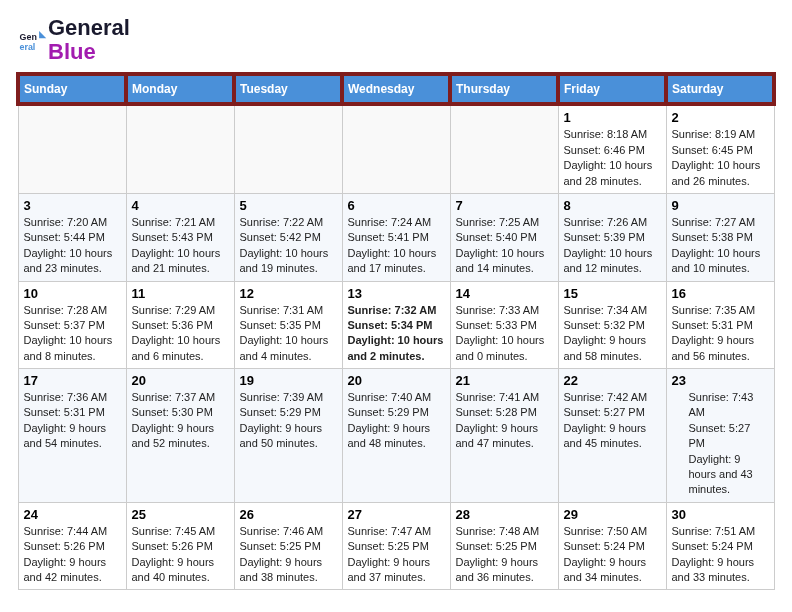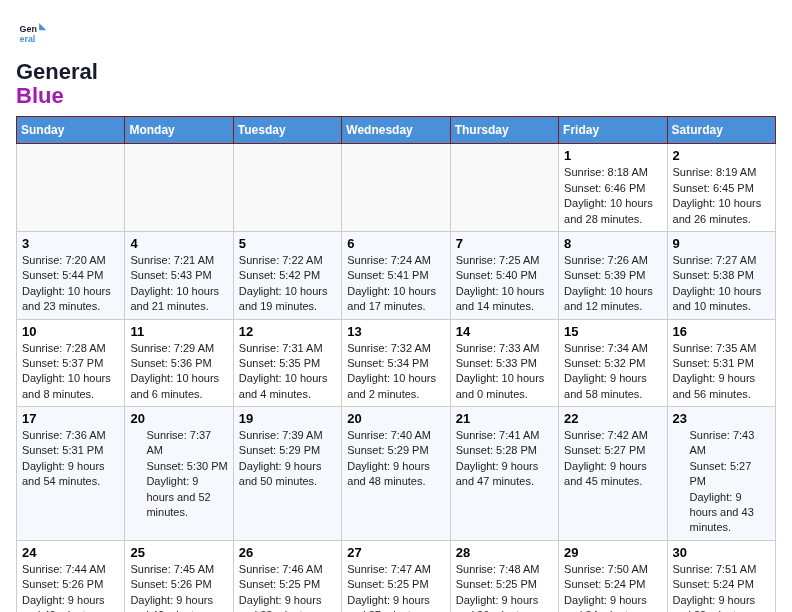--- a/index.html
+++ b/index.html
@@ -11,23 +11,22 @@
       padding: 16px;
     }
     .header-area {
       display: flex;
       justify-content: space-between;
       align-items: flex-start;
       margin-bottom: 8px;
     }
     .logo {
       display: flex;
-      align-items: flex-start;
-      gap: 12px;
-      flex-direction: column;
+      align-items: center;
+      gap: 0;
     }
     .logo-text {
       font-size: 22px;
       font-weight: bold;
       color: #1a1a2e;
       line-height: 1.1;
     }
     .logo-icon {
       width: 32px;
       height: 32px;
@@ -49,21 +48,21 @@
       border-collapse: collapse;
       font-size: 11px;
     }
     .calendar-table th {
       background: #4a90d9;
       color: #fff;
       padding: 6px 4px;
       text-align: left;
       font-size: 12px;
       font-weight: bold;
-      border: 1px solid #7f1d1d;
+      border: 4px solid #7f1d1d;
     }
     .calendar-table td {
       border: 1px solid #ccc;
       padding: 4px 5px;
       vertical-align: top;
       width: calc(100% / 7);
       height: 80px;
       background: #fff;
     }
     .calendar-table tr:nth-child(even) td {
@@ -196,21 +195,21 @@
 Daylight: 10 hours and 6 minutes.</div>
         </td>
         <td>
           <span class="day-number">12</span>
           <div class="cell-text" style="white-space: pre-line;">Sunrise: 7:31 AM
 Sunset: 5:35 PM
 Daylight: 10 hours and 4 minutes.</div>
         </td>
         <td>
           <span class="day-number">13</span>
-          <div class="cell-text" style="white-space: pre-line;">Sunrise: 7:32 AM
+          <div class="cell-text" style="white-space: pre-line; font-weight: bold;">Sunrise: 7:32 AM
 Sunset: 5:34 PM
 Daylight: 10 hours and 2 minutes.</div>
         </td>
         <td>
           <span class="day-number">14</span>
           <div class="cell-text" style="white-space: pre-line;">Sunrise: 7:33 AM
 Sunset: 5:33 PM
 Daylight: 10 hours and 0 minutes.</div>
         </td>
         <td>
@@ -228,21 +227,21 @@
       </tr>
       <tr>
         <td>
           <span class="day-number">17</span>
           <div class="cell-text" style="white-space: pre-line;">Sunrise: 7:36 AM
 Sunset: 5:31 PM
 Daylight: 9 hours and 54 minutes.</div>
         </td>
         <td>
           <span class="day-number">20</span>
-          <div class="cell-text" style="white-space: pre-line; margin-left: 16px;">Sunrise: 7:37 AM
+          <div class="cell-text" style="white-space: pre-line;">Sunrise: 7:37 AM
 Sunset: 5:30 PM
 Daylight: 9 hours and 52 minutes.</div>
         </td>
         <td>
           <span class="day-number">19</span>
           <div class="cell-text" style="white-space: pre-line;">Sunrise: 7:39 AM
 Sunset: 5:29 PM
 Daylight: 9 hours and 50 minutes.</div>
         </td>
         <td>

